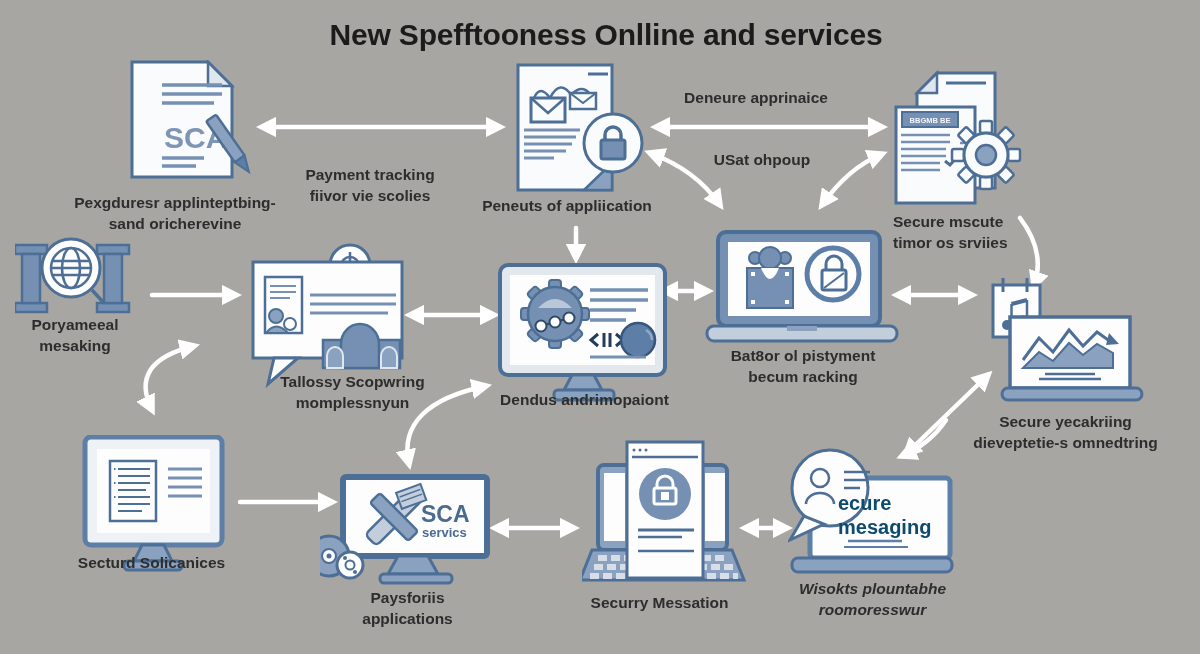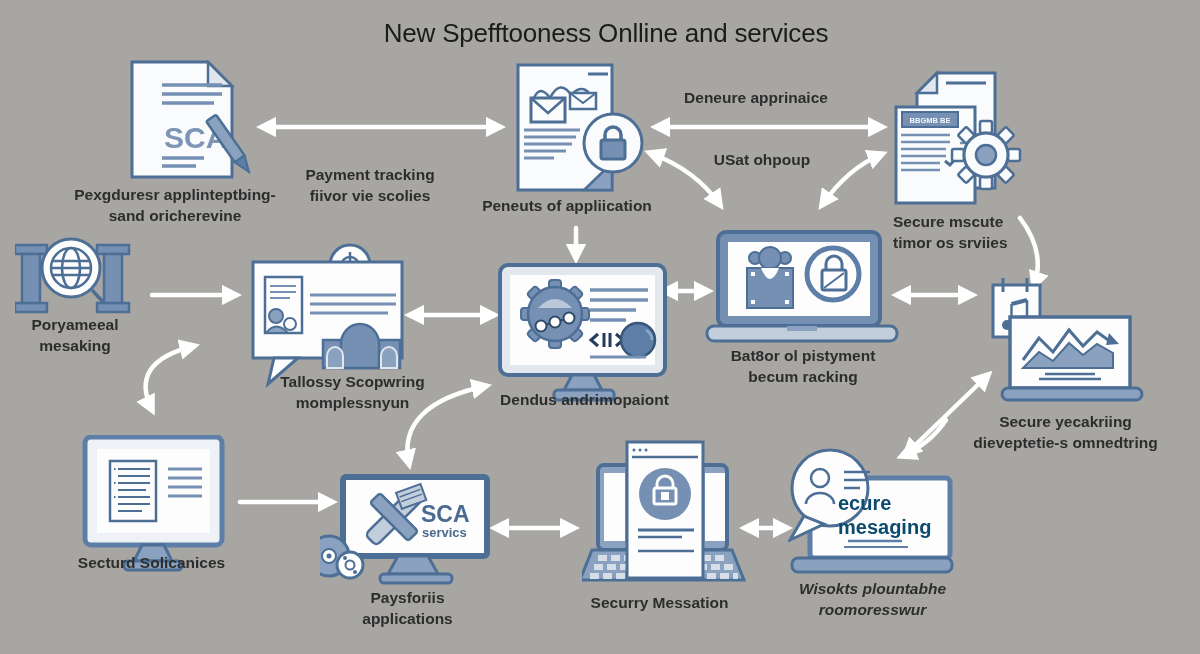--- a/index.html
+++ b/index.html
@@ -1,18 +1,18 @@
 <!DOCTYPE html>
 <html><head>
 <meta charset="utf-8">
 <style>
   html,body{margin:0;padding:0;background:#8f8d8a;}
   #canvas{position:relative;width:1200px;height:654px;background:#a8a6a3;overflow:hidden;
           font-family:"Liberation Sans",sans-serif;}
-  .title{position:absolute;left:12px;right:0;top:18px;text-align:center;font-size:26px;font-weight:normal;
+  .title{position:absolute;left:12px;right:0;top:18px;text-align:center;font-size:30px;font-weight:bold;
          color:#1b1b1b;letter-spacing:-0.2px;}
   .label{position:absolute;font-size:15.5px;font-weight:bold;color:#2d2d2d;text-align:center;
          line-height:1.35;white-space:pre-line;}
   .label.left{text-align:left;}
   .node{position:absolute;}
   .screen-text{position:absolute;font-weight:bold;color:#0c4a6e;text-align:left;line-height:1.2;
          font-size:20px;white-space:pre-line;}
   svg{display:block;}
   #arrows{position:absolute;left:0;top:0;}
 </style>
@@ -61,21 +61,21 @@
         <line x1="44" y1="98" x2="86" y2="98"></line>
           <line x1="44" y1="106" x2="78" y2="106"></line>
       </g>
       <text x="46" y="88" font-size="30" font-weight="bold" fill="#7e96b5">SCA</text>
       <g transform="rotate(-35 112 85)">
         <rect x="106" y="52" width="12" height="50" rx="2" fill="#8aa2bf" stroke="#4d6f96" stroke-width="2.5"></rect>
         <polygon points="106,102 118,102 112,118" fill="#5d7ea6" stroke="#4d6f96" stroke-width="2"></polygon>
       </g>
     </svg>
   </div>
-  <div class="label" style="left:40px;top:185px;width:270px;">Pexgduresr applinteptbing-
+  <div class="label" style="left:40px;top:193px;width:270px;">Pexgduresr applinteptbing-
 sand oricherevine</div>
 
   <div class="label" style="left:270px;top:144px;width:200px;margin-top:21px;">Payment tracking
 fiivor vie scolies</div>
 
   <div class="node" style="left:510px;top:60px;">
     <svg width="150" height="145" viewBox="0 0 150 145">
       <rect x="8" y="5" width="94" height="125" fill="#fafbfd" stroke="#4d6f96" stroke-width="3"></rect>
       <polygon points="74,130 102,103 102,130" fill="#8aa2bf" stroke="#4d6f96" stroke-width="2.5"></polygon>
       <line x1="78" y1="14" x2="98" y2="14" stroke="#4d6f96" stroke-width="3"></line>

